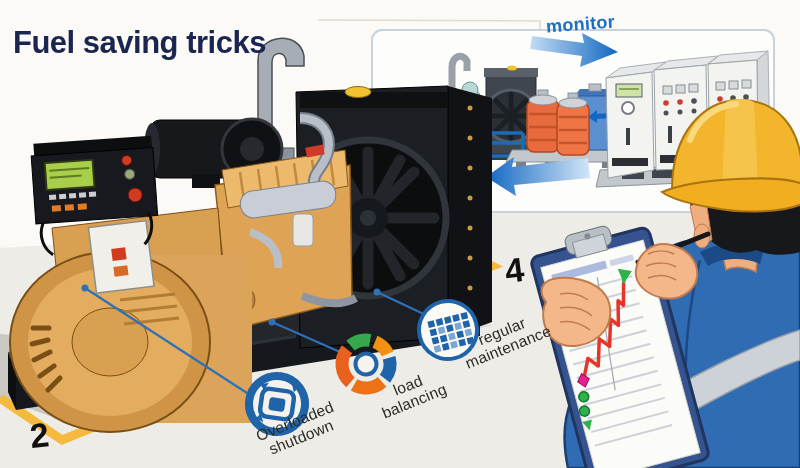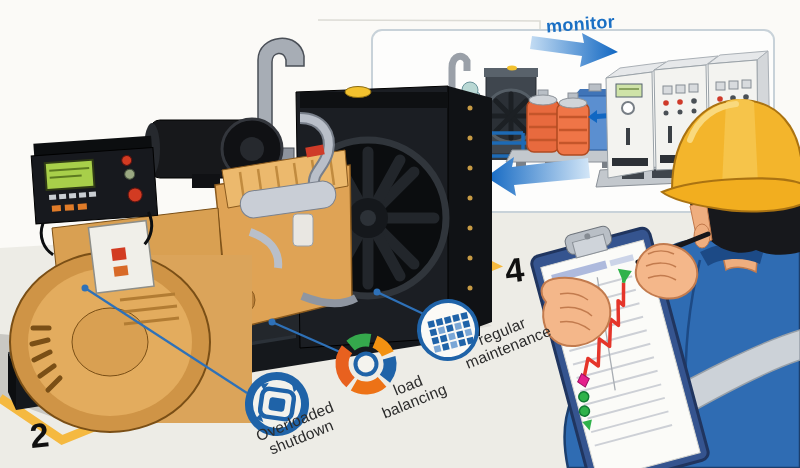--- a/index.html
+++ b/index.html
@@ -461,20 +461,21 @@
     <line x1="638" y1="262" x2="708" y2="234" stroke="#17171b" stroke-width="5" stroke-linecap="round"></line>
     <path d="M636,270 C638,252 654,241 671,245 C688,249 699,262 697,277 C695,291 680,301 663,298 C647,295 634,284 636,270 Z" fill="#f4b78a" stroke="#c27b4e" stroke-width="2"></path>
     <g stroke="#c27b4e" stroke-width="1.5" fill="none">
           <path d="M648,254 C656,250 666,250 674,254"></path>
           <path d="M646,266 C656,262 668,262 676,267"></path>
           <path d="M648,278 C658,274 668,275 676,280"></path>
         </g>
   </g>
 </svg>
 
+<p class="overlay title">Fuel saving tricks</p>
 <p class="overlay monitor-label">monitor</p>
 <p class="overlay step-num num-2">2</p>
 <p class="overlay step-num num-4">4</p>
 
 <div class="overlay trick-label lbl-overload">
   <span>Overloaded</span>
   <span>shutdown</span>
 </div>
 <div class="overlay trick-label lbl-balance">
   <span>load</span>

